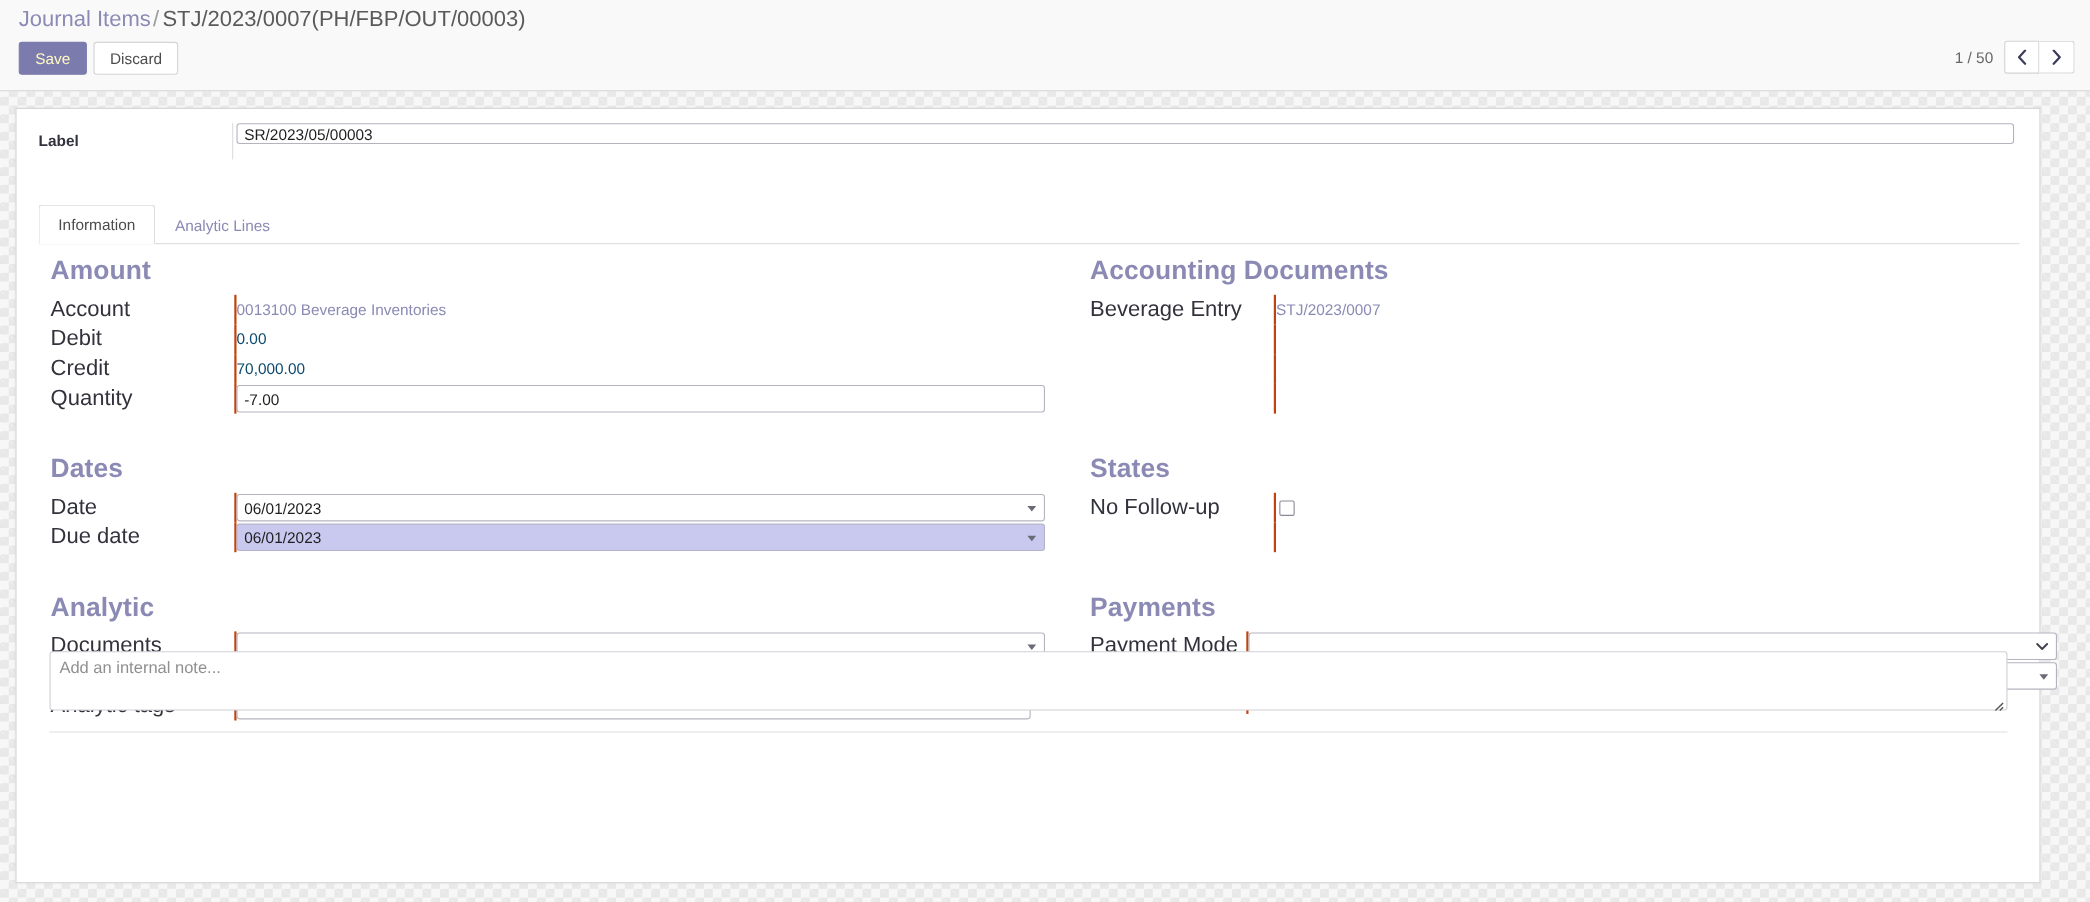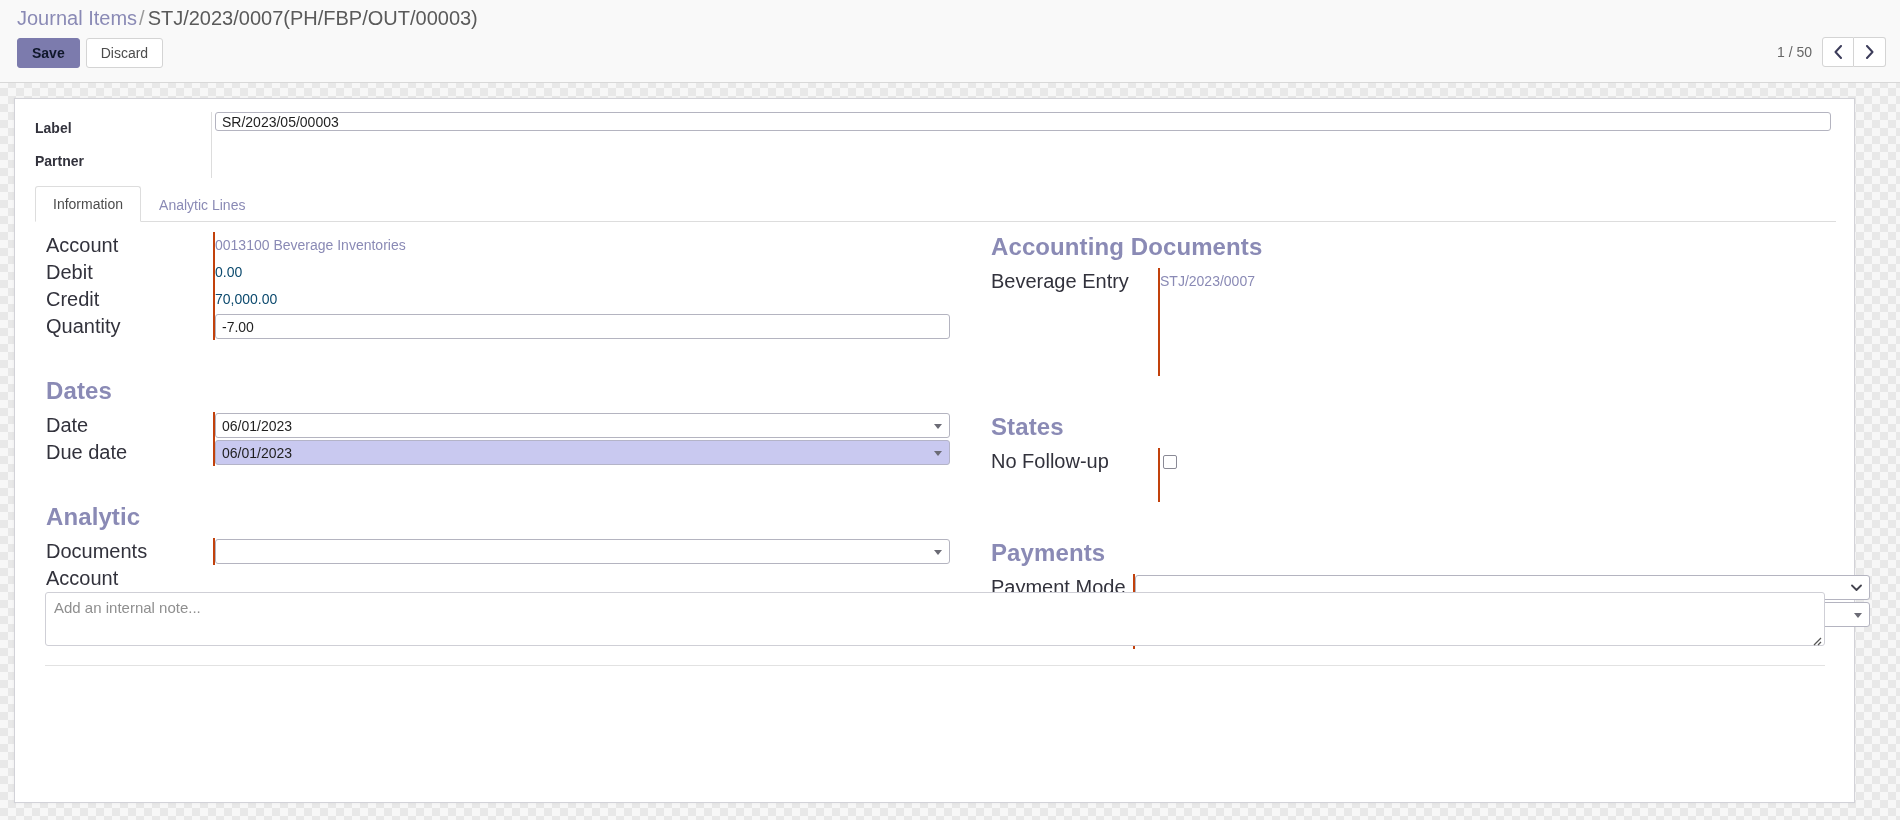--- a/index.html
+++ b/index.html
@@ -70,22 +70,21 @@
     padding: 5px 14px;
     border-radius: 3px;
     border: 1px solid transparent;
     cursor: pointer;
     vertical-align: top;
     font-family: "Liberation Sans", sans-serif;
   }
   .btn-primary {
     background: #7c7bad;
     border-color: #7c7bad;
-    color: #0f172a;
-    font-weight: bold;
+    color: #fef9c3;
   }
   .btn-default {
     background: #ffffff;
     border-color: #d4d4d4;
     color: #4c4c4c;
     margin-left: 6px;
   }
 
   .pager {
     position: absolute;
@@ -407,40 +406,35 @@
   <div class="sheet-wrap">
     <div class="sheet-inner">
 
       <div class="topfields">
         <div class="trow">
           <div class="tlabel">Label</div>
           <div class="tfield">
             <input class="input-text" type="text" value="SR/2023/05/00003" style="">
           </div>
         </div>
-        <div class="trow">
-          <div class="tlabel">Partner</div>
-          <div class="tfield">
-            <span></span>
-          </div>
-        </div>
       </div>
 
       <div class="notebook">
         <div class="tabs">
           <div class="tab active">Information</div>
           <div class="tab">Analytic Lines</div>
         </div>
       </div>
 
       <div class="groups">
 
         <div class="col left">
 
           <div class="grp">
+            <div class="grp-title">Amount</div>
 
             <div class="frow">
               <div class="flabel">Account</div>
               <div class="fval">
                 <span class="link-val">0013100 Beverage Inventories</span>
               </div>
             </div>
 
             <div class="frow">
               <div class="flabel">Debit</div>

